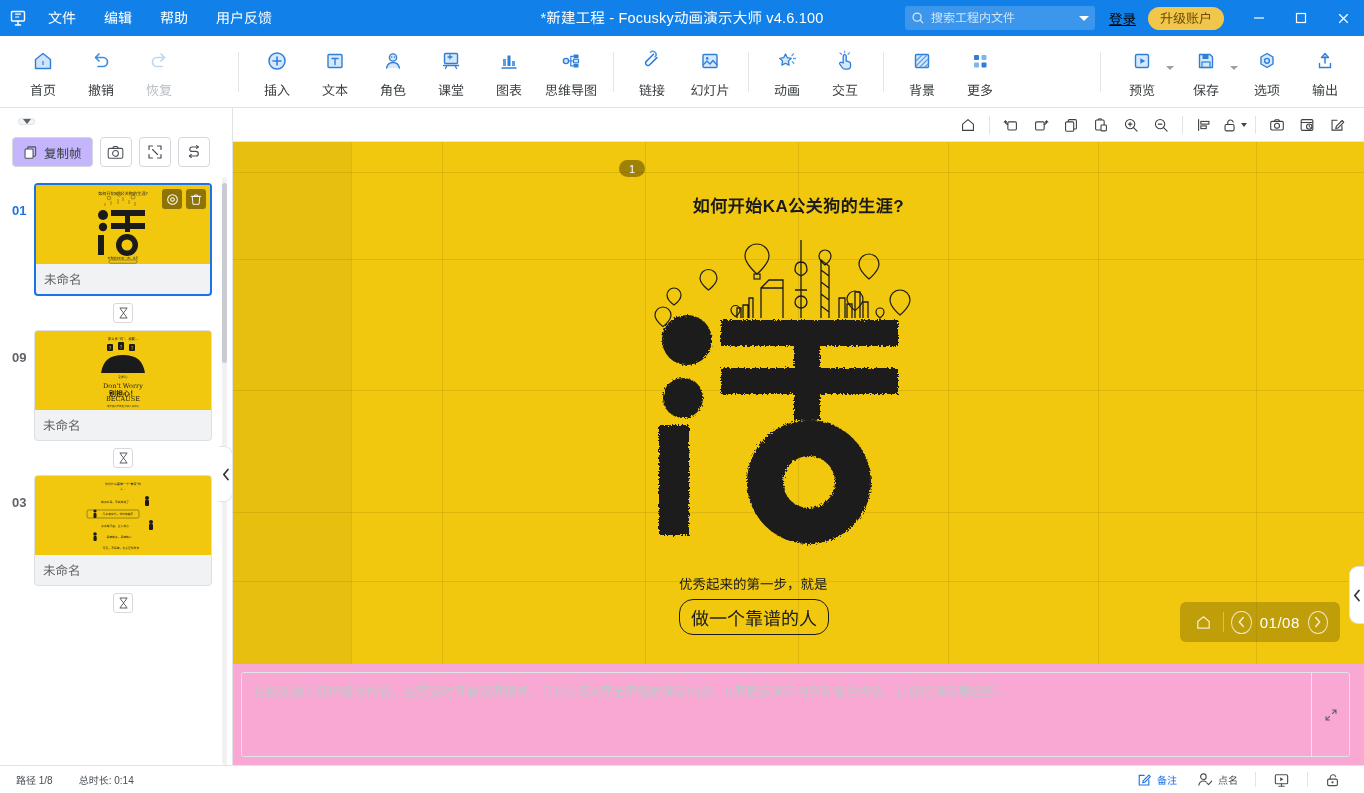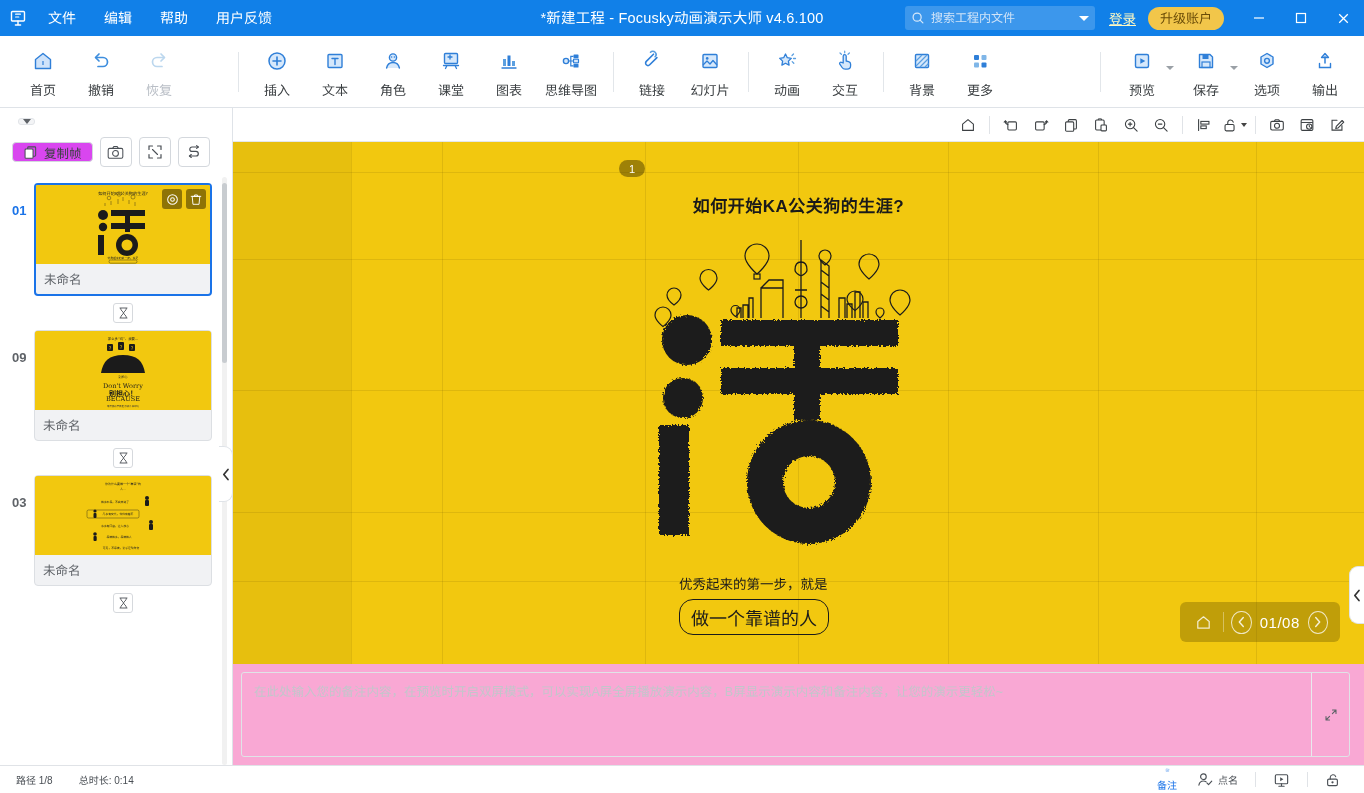--- a/index.html
+++ b/index.html
@@ -38,21 +38,21 @@
   .tb-search .mag { width: 14px; height: 14px; flex: 0 0 14px; opacity: .9; }
   .tb-search input {
     background: transparent; border: 0; outline: 0; color: #fff; font-size: 12px;
     flex: 1; margin-left: 6px; font-family: inherit; min-width: 0;
   }
   .tb-search input::placeholder { color: #cfe3f8; }
   .tb-search .caret {
     width: 0; height: 0; border-left: 5px solid transparent; border-right: 5px solid transparent;
     border-top: 5px solid #fff; margin-left: 4px; flex: 0 0 10px;
   }
-  .tb-login { font-size: 13.5px; color:#fef9c3; text-decoration: underline; margin-right: 12px; cursor: pointer; }
+  .tb-login { font-size: 13.5px; color:#000000; text-decoration: underline; margin-right: 12px; cursor: pointer; }
   .tb-upgrade {
     background: #f2c64a; color: #6b4c07; font-size: 13px; border-radius: 12px;
     padding: 4px 12px; cursor: pointer; margin-right: 14px; line-height: 15px; font-weight: 500;
   }
   .winbtn { width: 42px; height: 36px; display: flex; align-items: center; justify-content: center; cursor: pointer; }
 
   
   .ribbon {
     height: 72px; flex: 0 0 72px; background: #fff; display: flex; align-items: center;
     border-bottom: 1px solid #dfe3e8; position: relative;
@@ -88,21 +88,21 @@
   .nf-plus { position: relative; width: 46px; height: 34px; }
   .nf-label { font-size: 13px; color: #1a73e8; margin-top: 6px; }
   .nf-side {
     width: 17px; margin-left: 6px; background: #f3f4f6; border: 1px solid #e1e4e8; border-radius: 3px;
     display: flex; align-items: center; justify-content: center; cursor: pointer;
   }
   .nf-side .dn { width:0;height:0;border-left:4px solid transparent;border-right:4px solid transparent;border-top:5px solid #5f6368; }
 
   .tool-row { display: flex; gap: 7px; padding: 12px 12px 10px 12px; align-items: center; }
   .btn-dup {
-    height: 20px; border: 1px solid #d4d8dd; border-radius: 4px; background: #d946ef;
+    height: 30px; border: 1px solid #d4d8dd; border-radius: 4px; background: #c4b5fd;
     display: flex; align-items: center; gap: 6px; padding: 0 10px; cursor: pointer; font-size: 12.5px; color: #3c4043;
   }
   .btn-sq {
     width: 32px; height: 30px; border: 1px solid #d4d8dd; border-radius: 4px; background: #fff;
     display: flex; align-items: center; justify-content: center; cursor: pointer;
   }
 
   .frames {
     flex: 1 1 auto; overflow: hidden; position: relative; padding: 0 0 0 0;
   }
@@ -211,21 +211,21 @@
   }
 
   
   .statusbar {
     height: 28px; flex: 0 0 28px; background: #fff; border-top: 1px solid #e0e3e7;
     display: flex; align-items: center; padding: 0 14px 0 16px; font-size: 10px; color: #4a4f55;
   }
   .sb-item { margin-right: 26px; white-space: nowrap; }
   .sb-right { margin-left: auto; display: flex; align-items: center; gap: 0; }
   .sb-btn { display: flex; align-items: center; gap: 5px; padding: 0 10px; cursor: pointer; height: 24px; }
-  .sb-btn.active { color: #1a73e8; flex-direction: column; }
+  .sb-btn.active { color: #1a73e8; }
   .sb-sep { width: 1px; height: 15px; background: #e0e3e7; margin: 0 7px; }
 </style>
 </head>
 <body>
 
 <div class="app">
 
   <div class="titlebar">
     <div class="tb-logo">
       <svg width="18" height="18" viewBox="0 0 18 18">

